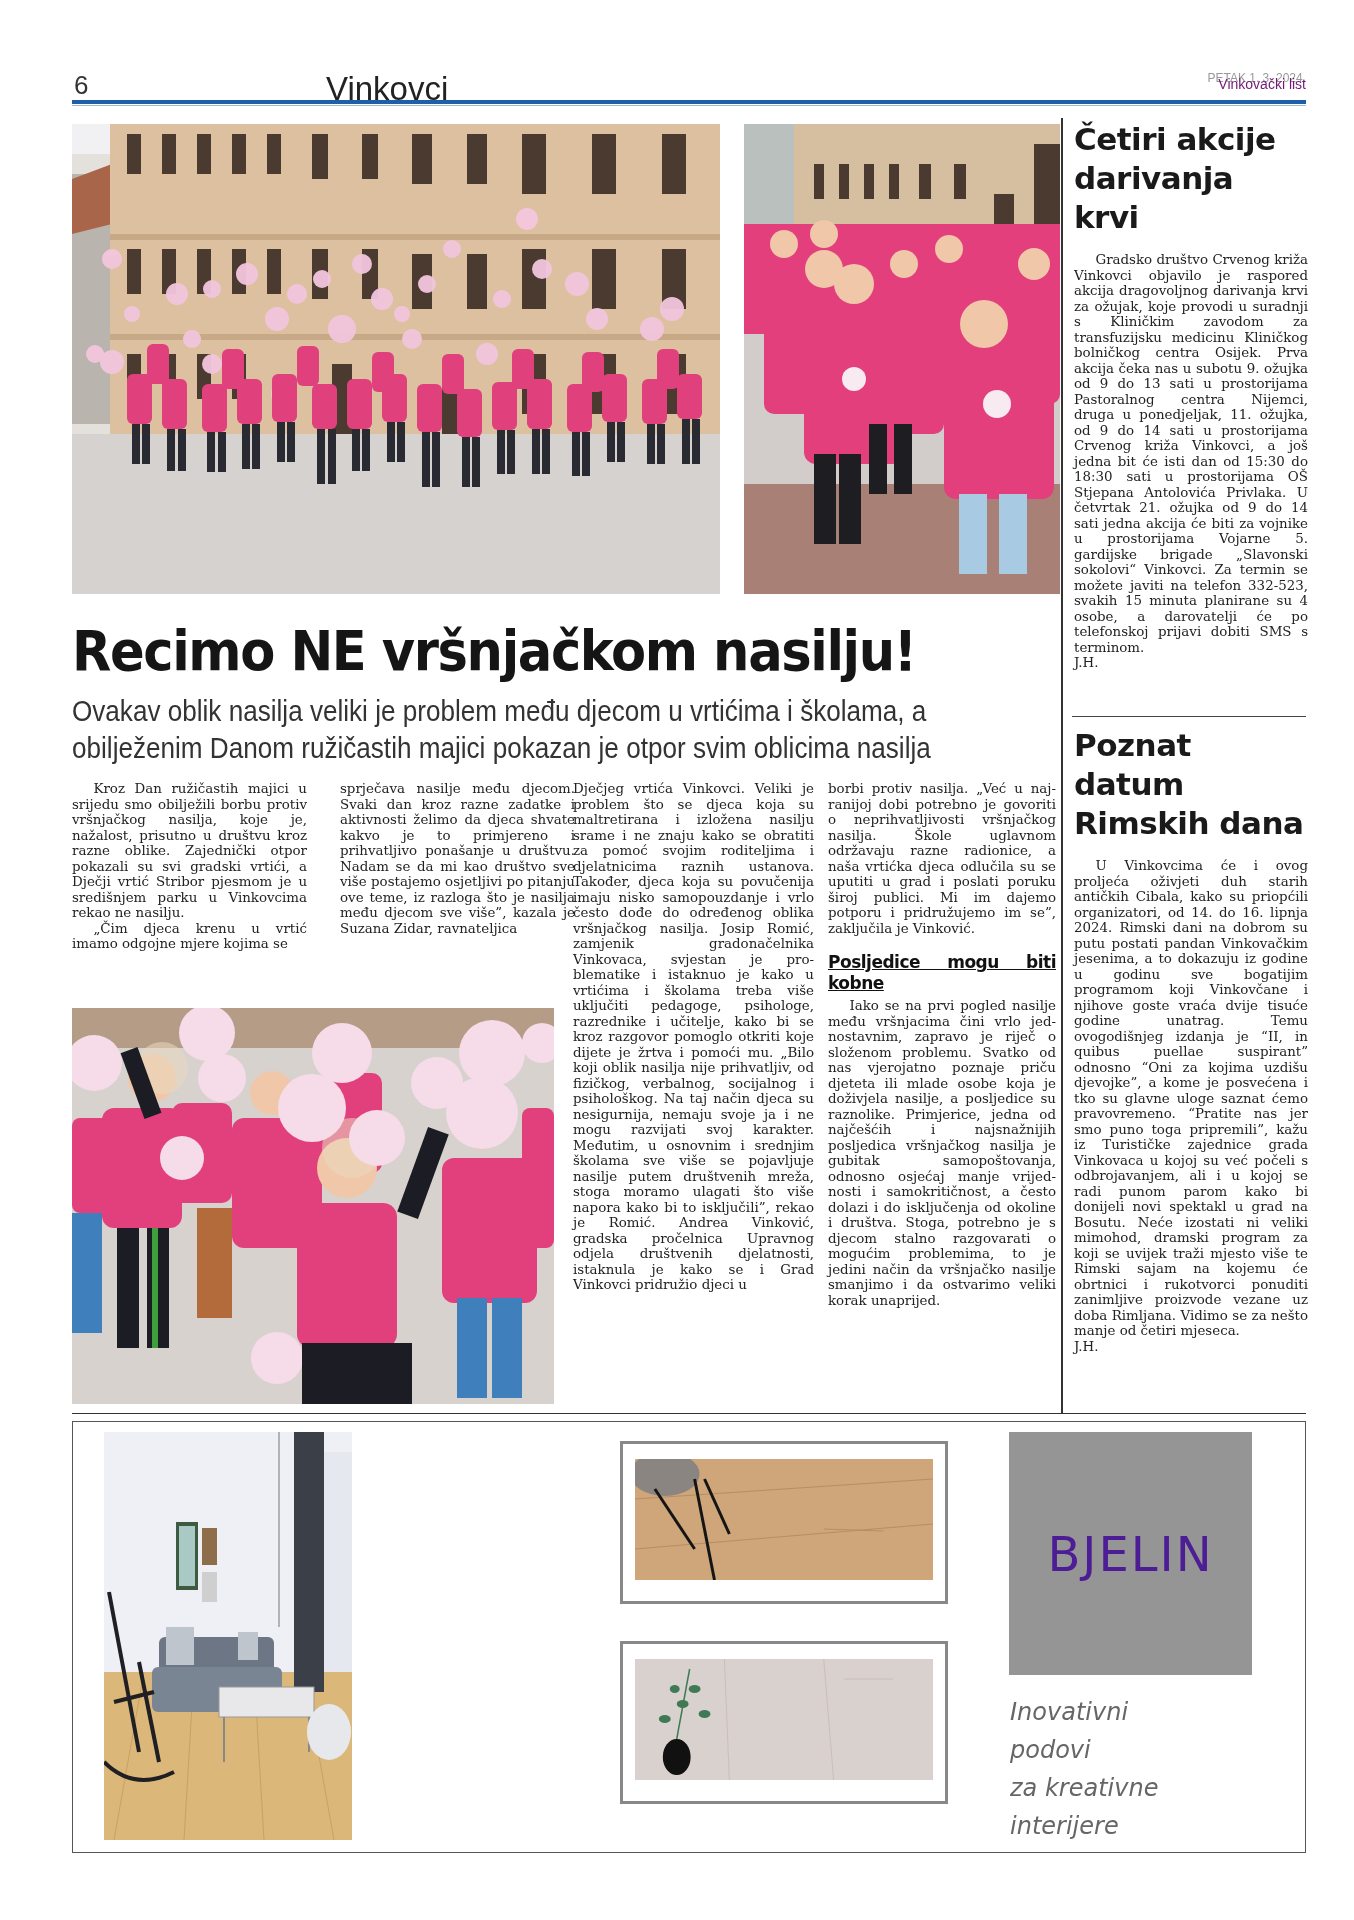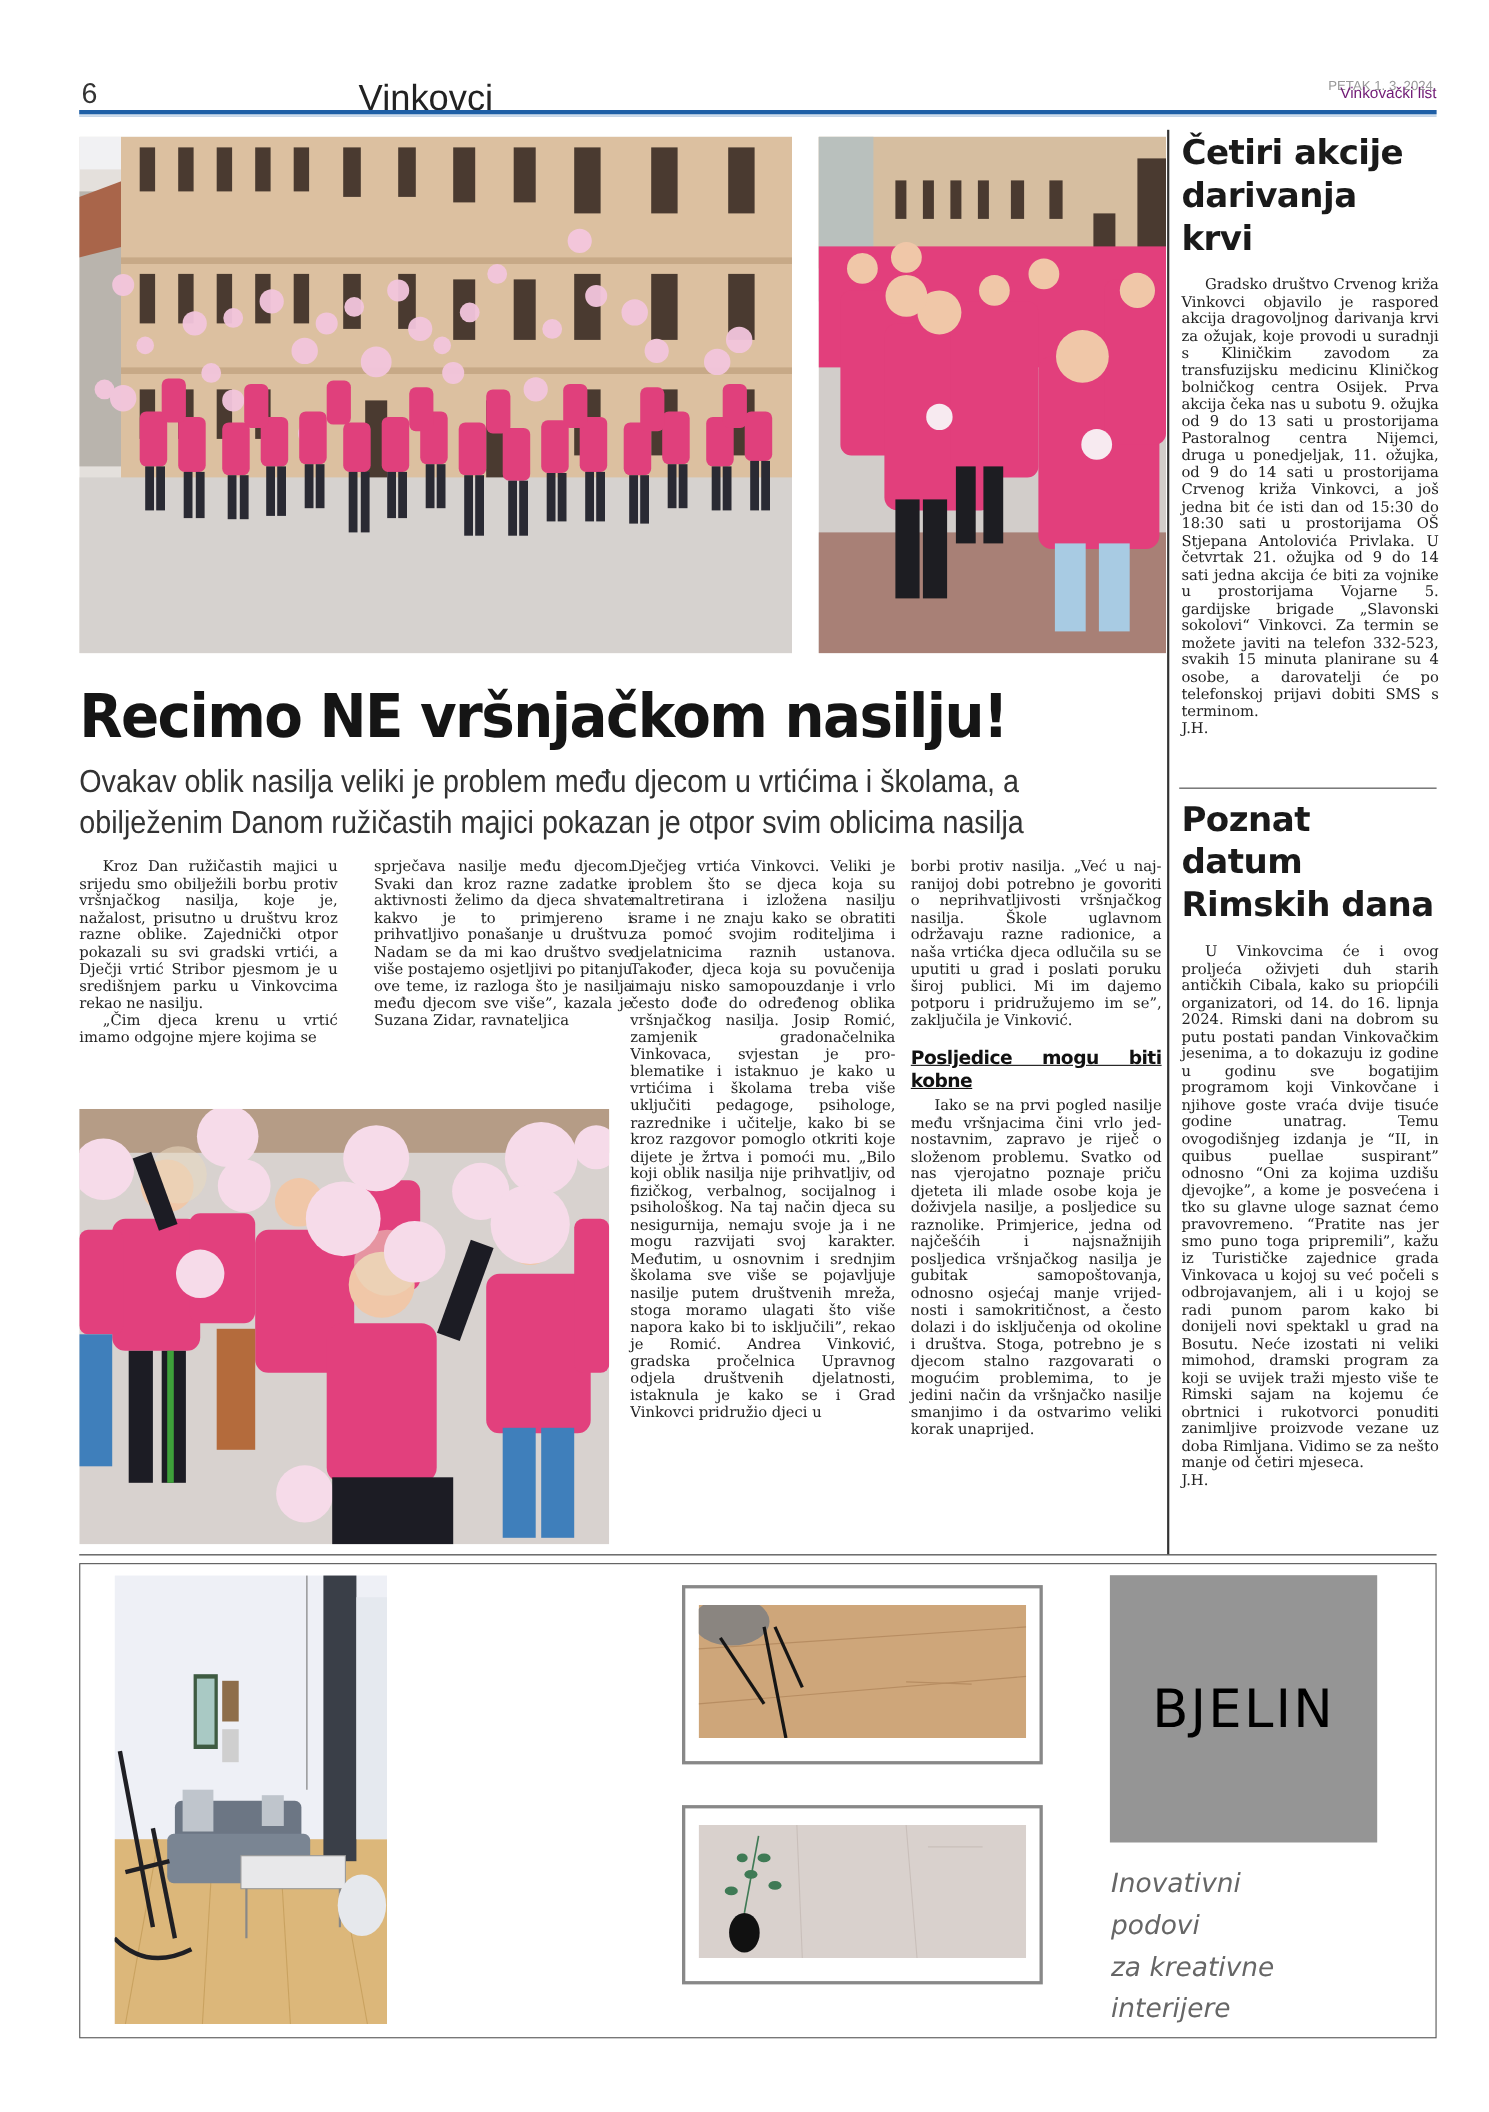--- a/index.html
+++ b/index.html
@@ -32,21 +32,21 @@
   .sidebar-line { left: 1061px; top: 118px; width: 2px; height: 1295px; background: #333; }
   .side-title { font-family: "DejaVu Sans", sans-serif; font-weight: bold; font-size: 31px; line-height: 39px; color: #1a1a1a; letter-spacing: -0.5px; }
   .side-sep { left: 1072px; top: 716px; width: 234px; height: 1px; background: #444; }
 
   .bottom-rule { left: 72px; top: 1413px; width: 1234px; height: 1px; background: #333; }
 
   
   .ad-box { left: 72px; top: 1421px; width: 1234px; height: 432px; border: 1.5px solid #555; box-sizing: border-box; background: #fff; }
   .ad-frame { border: 3px solid #888; background: #fff; box-sizing: border-box; }
   .ad-logo { left: 1009px; top: 1432px; width: 243px; height: 243px; background: #959595; display: flex; align-items: center; justify-content: center; }
-  .ad-logo span { font-family: "DejaVu Sans", sans-serif; font-size: 48px; color: #000000; letter-spacing: 2px; }
+  .ad-logo span { font-family: "DejaVu Sans", sans-serif; font-size: 48px; color: #4c1d95; letter-spacing: 2px; }
   .ad-slogan { left: 1010px; top: 1693px; font-family: "DejaVu Sans", sans-serif; font-style: italic; font-size: 24px; line-height: 38px; color: #666; }
 </style>
 </head>
 <body>
 
 <div class="abs page-num">6</div>
 <div class="abs section">Vinkovci</div>
 <div class="abs date">PETAK 1. 3. 2024.</div>
 <div class="abs paper">Vinkovački list</div>
 <div class="abs rule-blue"></div>

